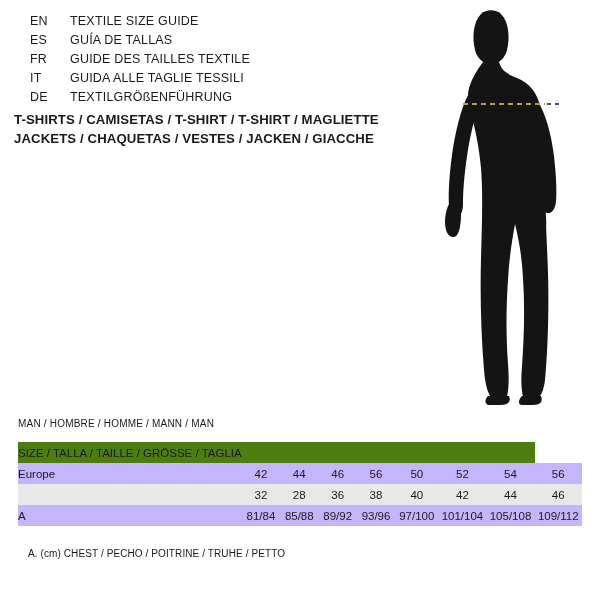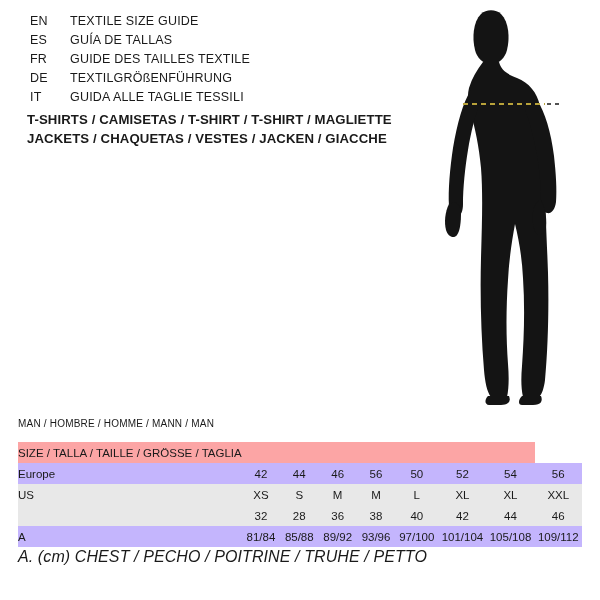--- a/index.html
+++ b/index.html
@@ -40,21 +40,21 @@
     flex: 0 0 40px;
   }
   .lang-text {
     flex: 1 1 auto;
     white-space: nowrap;
   }
 
   
   .categories {
     position: absolute;
-    left: 27px;
+    left: 14px;
     top: 110px;
     width: 400px;
   }
   .category-line {
     font-size: 13.2px;
     font-weight: bold;
     letter-spacing: 0.1px;
     line-height: 19px;
     white-space: nowrap;
   }
@@ -87,45 +87,44 @@
     border-collapse: collapse;
     font-size: 11.5px;
   }
   table.size-table td {
     padding: 0;
     height: 21px;
     vertical-align: middle;
     white-space: nowrap;
   }
   .row-head {
-    background: #fca5a5;
+    background: #4d7c0f;
     font-weight: normal;
     padding-left: 44px;
   }
   .row-alt {
     background: #e8e8e8;
   }
   .row-plain {
     background: #c4b5fd;
   }
   td.label-cell {
     width: 88px;
     padding-left: 3px;
   }
   td.val-cell {
     width: 68px;
     text-align: center;
   }
   .footnote {
     position: absolute;
-    left: 18px;
+    left: 28px;
     top: 548px;
-    font-size: 16px;
+    font-size: 10px;
     letter-spacing: 0.1px;
-    font-style: italic;
   }
 </style>
 </head>
 <body>
 
 <div class="page">
 
   <div class="langs">
     <div class="lang-row">
       <span class="lang-code">EN</span>
@@ -133,26 +132,26 @@
     </div>
     <div class="lang-row">
       <span class="lang-code">ES</span>
       <span class="lang-text">GUÍA DE TALLAS</span>
     </div>
     <div class="lang-row">
       <span class="lang-code">FR</span>
       <span class="lang-text">GUIDE DES TAILLES TEXTILE</span>
     </div>
     <div class="lang-row">
+      <span class="lang-code">IT</span>
+      <span class="lang-text">GUIDA ALLE TAGLIE TESSILI</span>
+    </div>
+    <div class="lang-row">
       <span class="lang-code">DE</span>
       <span class="lang-text">TEXTILGRÖßENFÜHRUNG</span>
-    </div>
-    <div class="lang-row">
-      <span class="lang-code">IT</span>
-      <span class="lang-text">GUIDA ALLE TAGLIE TESSILI</span>
     </div>
   </div>
 
   <div class="categories">
     <div class="category-line">T-SHIRTS / CAMISETAS / T-SHIRT / T-SHIRT / MAGLIETTE</div>
     <div class="category-line">JACKETS / CHAQUETAS / VESTES / JACKEN / GIACCHE</div>
   </div>
 
   <div class="figure-wrap">
     <svg class="figure-svg" width="200" height="400" viewBox="0 0 200 400">
@@ -221,31 +220,20 @@
       <td class="val-cell">42</td>
       <td class="val-cell">44</td>
       <td class="val-cell">46</td>
       <td class="val-cell">56</td>
       <td class="val-cell">50</td>
       <td class="val-cell">52</td>
       <td class="val-cell">54</td>
       <td class="val-cell">56</td>
     </tr>
 
-    <tr class="row-alt">
-      <td class="label-cell">US</td>
-      <td class="val-cell">XS</td>
-      <td class="val-cell">S</td>
-      <td class="val-cell">M</td>
-      <td class="val-cell">M</td>
-      <td class="val-cell">L</td>
-      <td class="val-cell">XL</td>
-      <td class="val-cell">XL</td>
-      <td class="val-cell">XXL</td>
-    </tr>
 
     <tr class="row-alt">
       <td class="label-cell"></td>
       <td class="val-cell">32</td>
       <td class="val-cell">28</td>
       <td class="val-cell">36</td>
       <td class="val-cell">38</td>
       <td class="val-cell">40</td>
       <td class="val-cell">42</td>
       <td class="val-cell">44</td>

